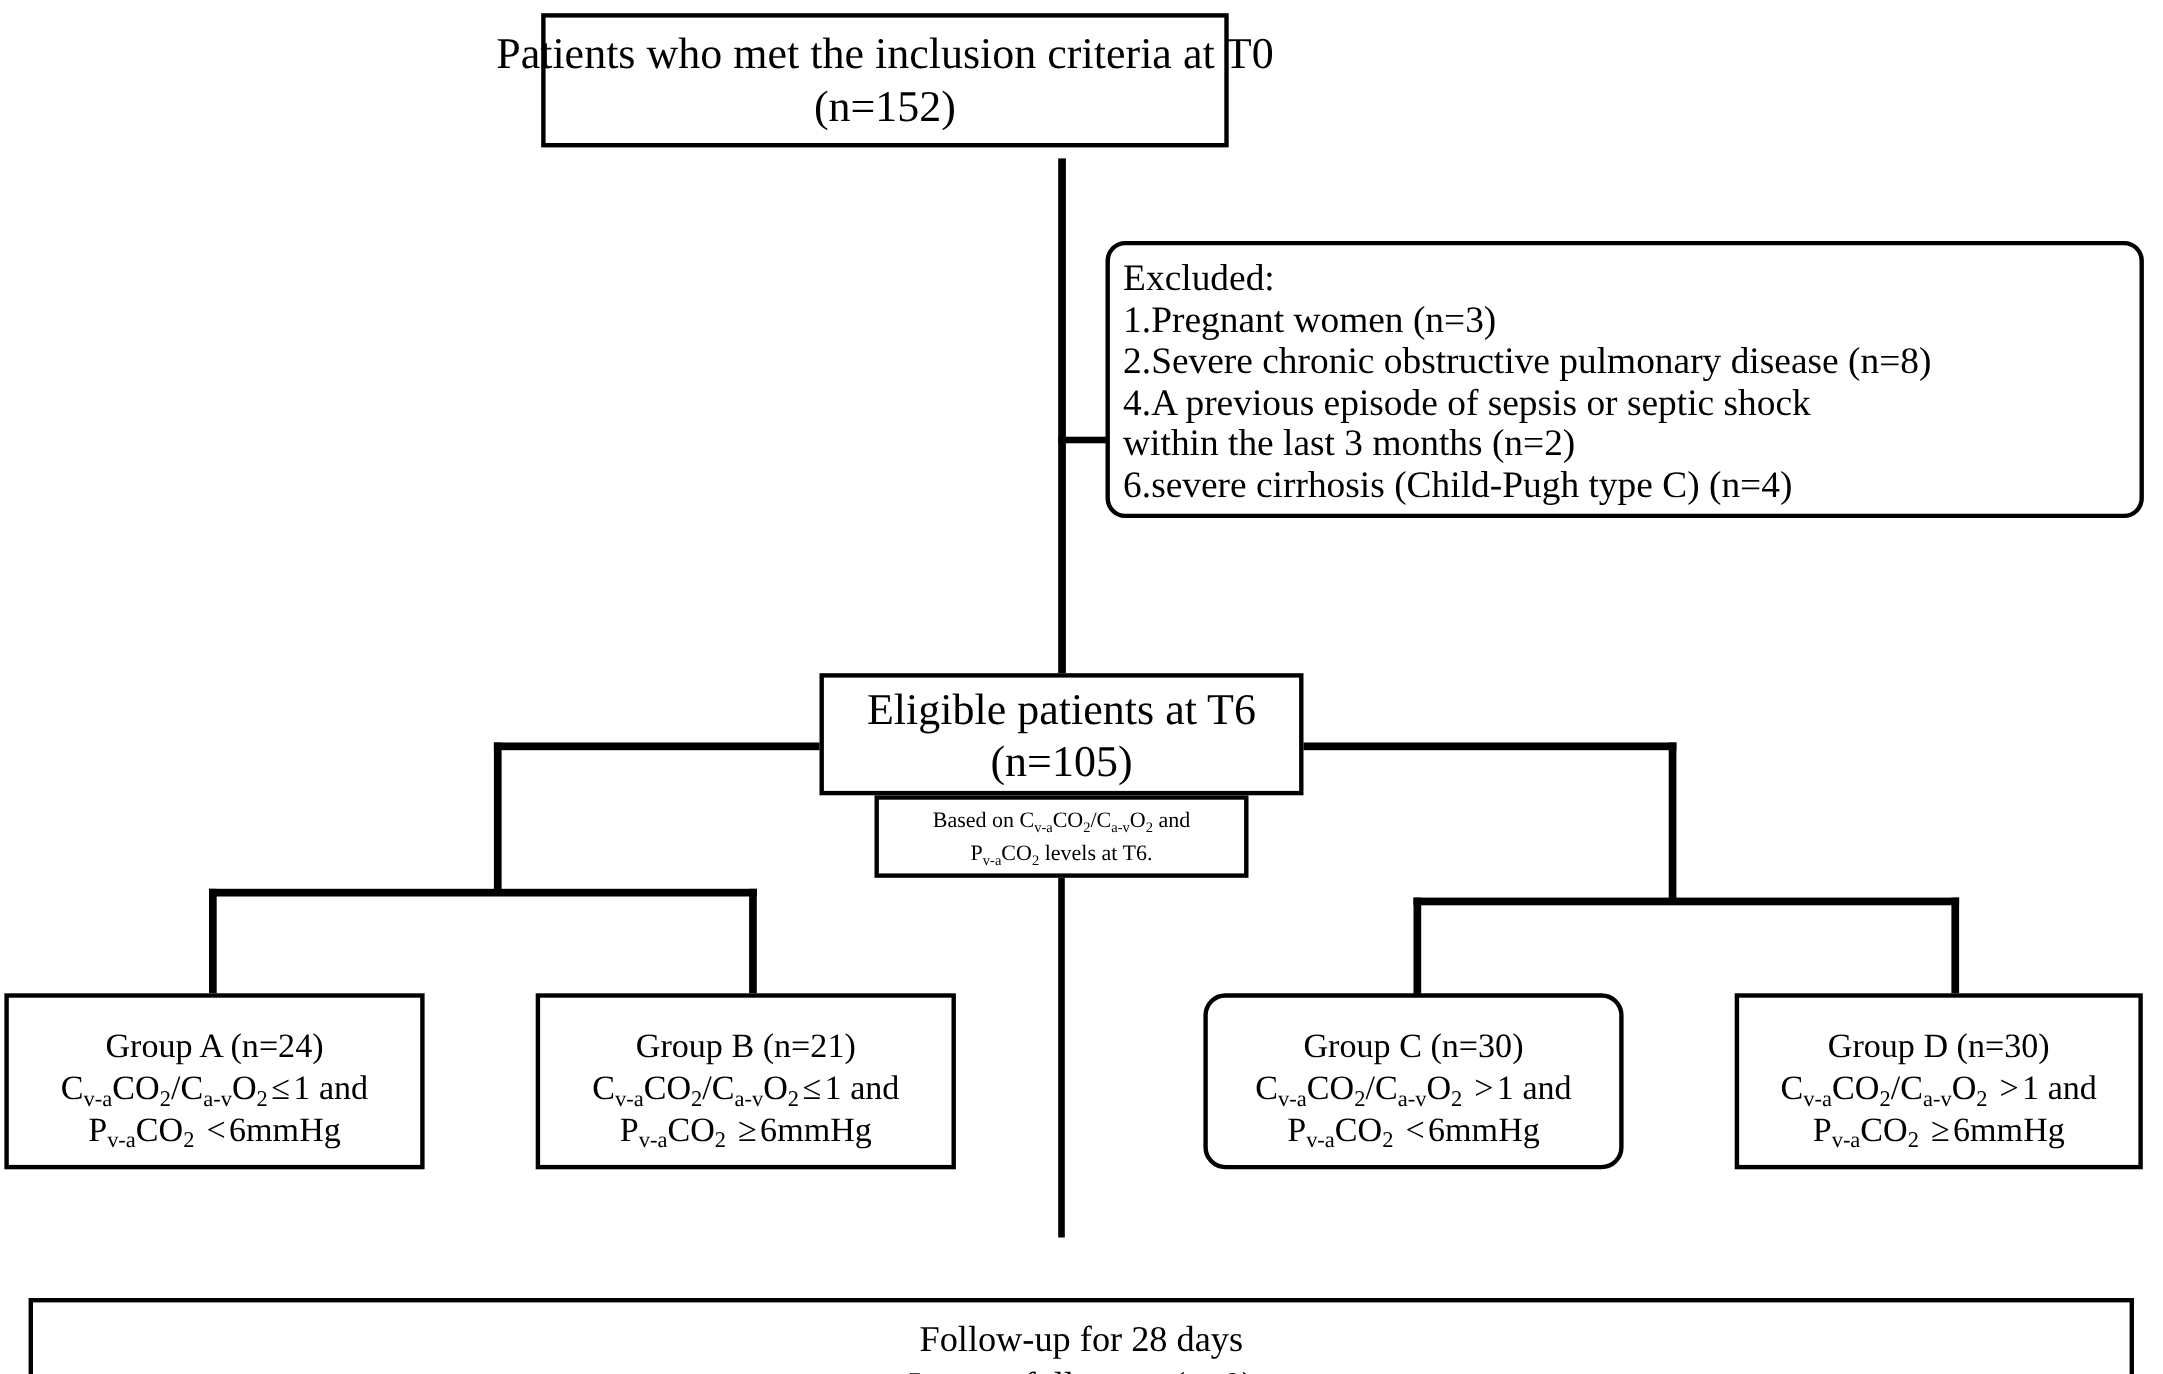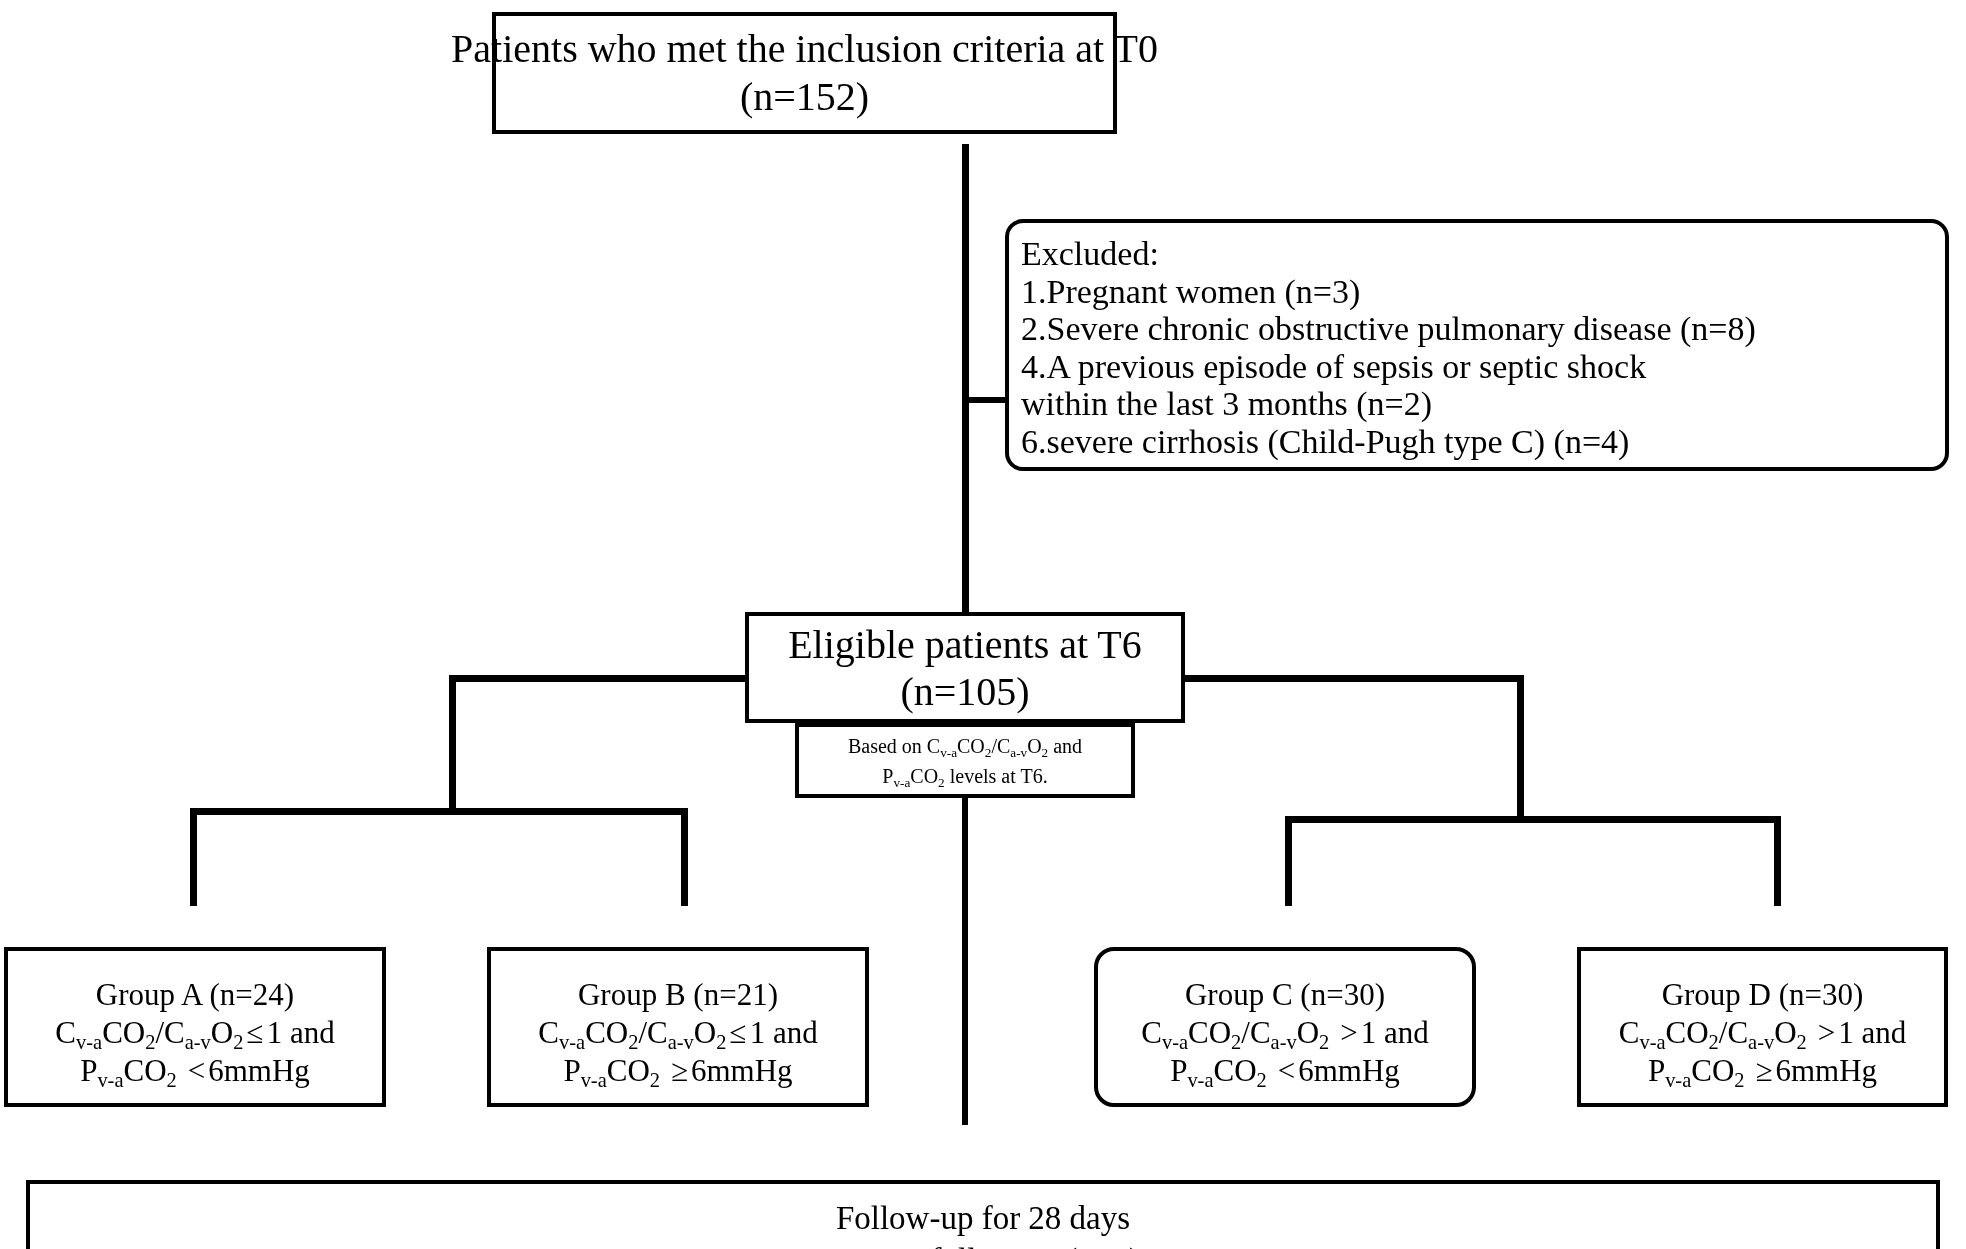--- a/index.html
+++ b/index.html
@@ -52,21 +52,21 @@
   }
   #box-eligible {
     left: 745px; top: 612px; width: 440px; height: 111px;
     font-size: 40px; line-height: 47px;
   }
   #box-based-on {
     left: 795px; top: 723px; width: 340px; height: 75px;
     font-size: 20px; line-height: 30px;
   }
   .box-group {
-    top: 947px; height: 160px;
+    top: 903px; height: 160px;
     font-size: 31px; line-height: 38px;
     padding-top: 12px;
   }
   #box-group-a { left: 4px;    width: 382px; }
   #box-group-b { left: 487px;  width: 382px; }
   #box-group-c { left: 1094px; width: 382px; border-radius: 20px; }
   #box-group-d { left: 1577px; width: 371px; justify-content: center; }
   #box-followup {
     left: 26px; top: 1180px; width: 1914px; height: 118px;
     font-size: 33px; line-height: 42px;

